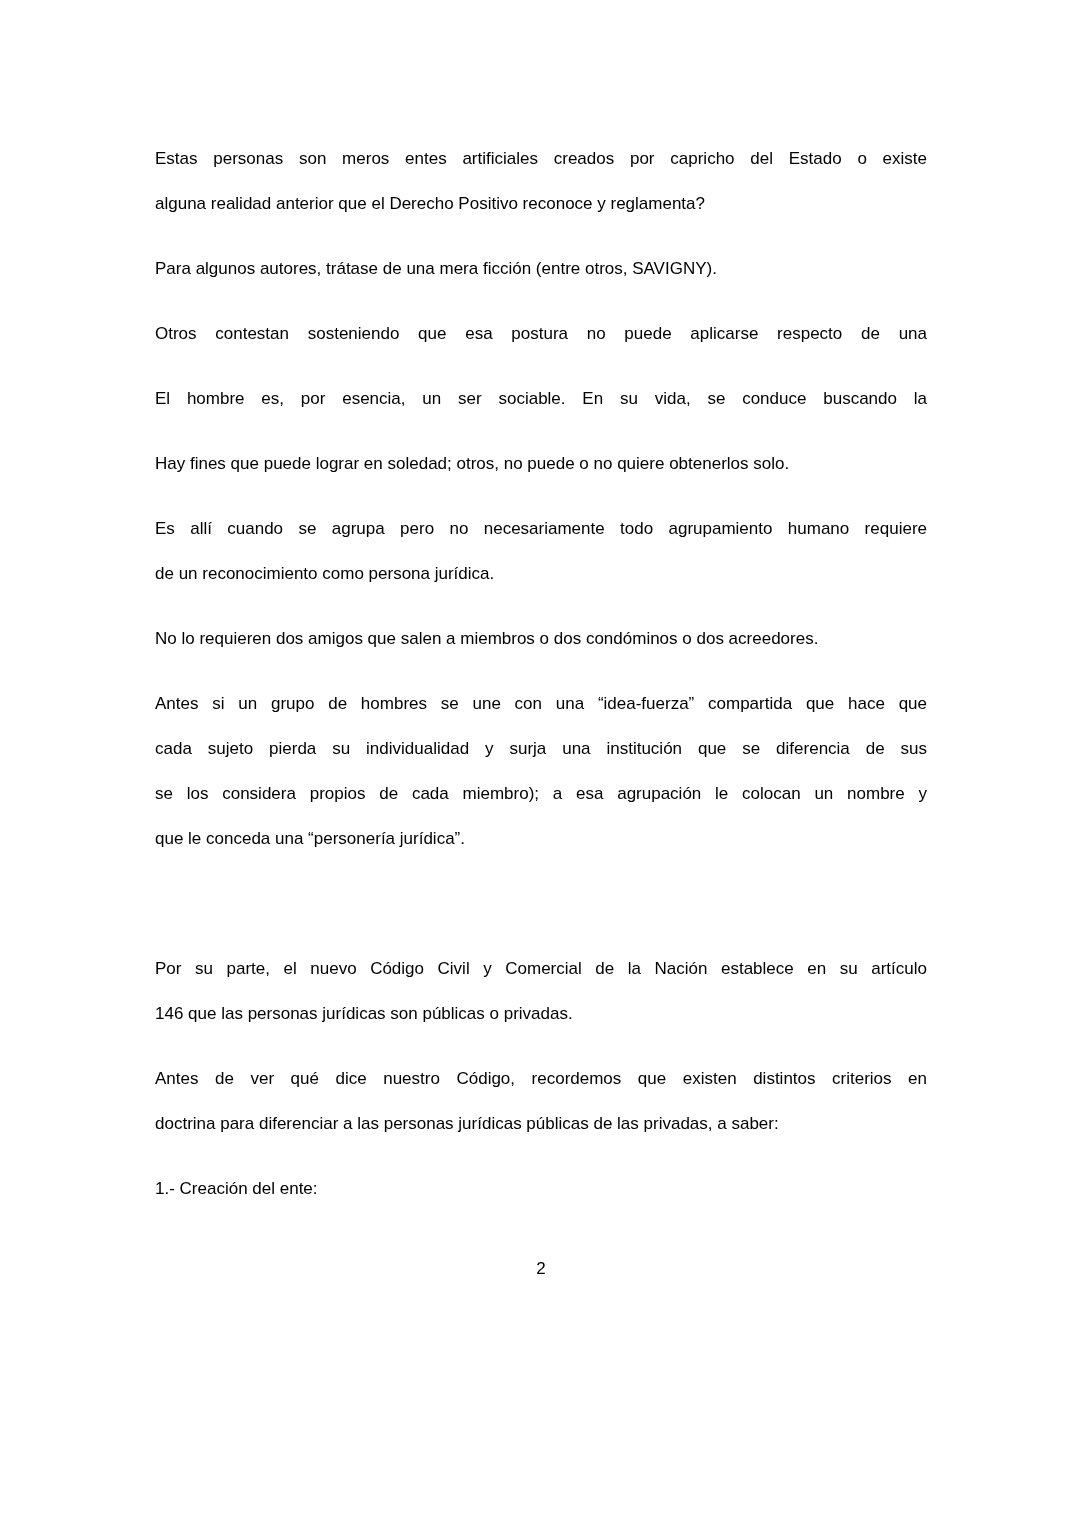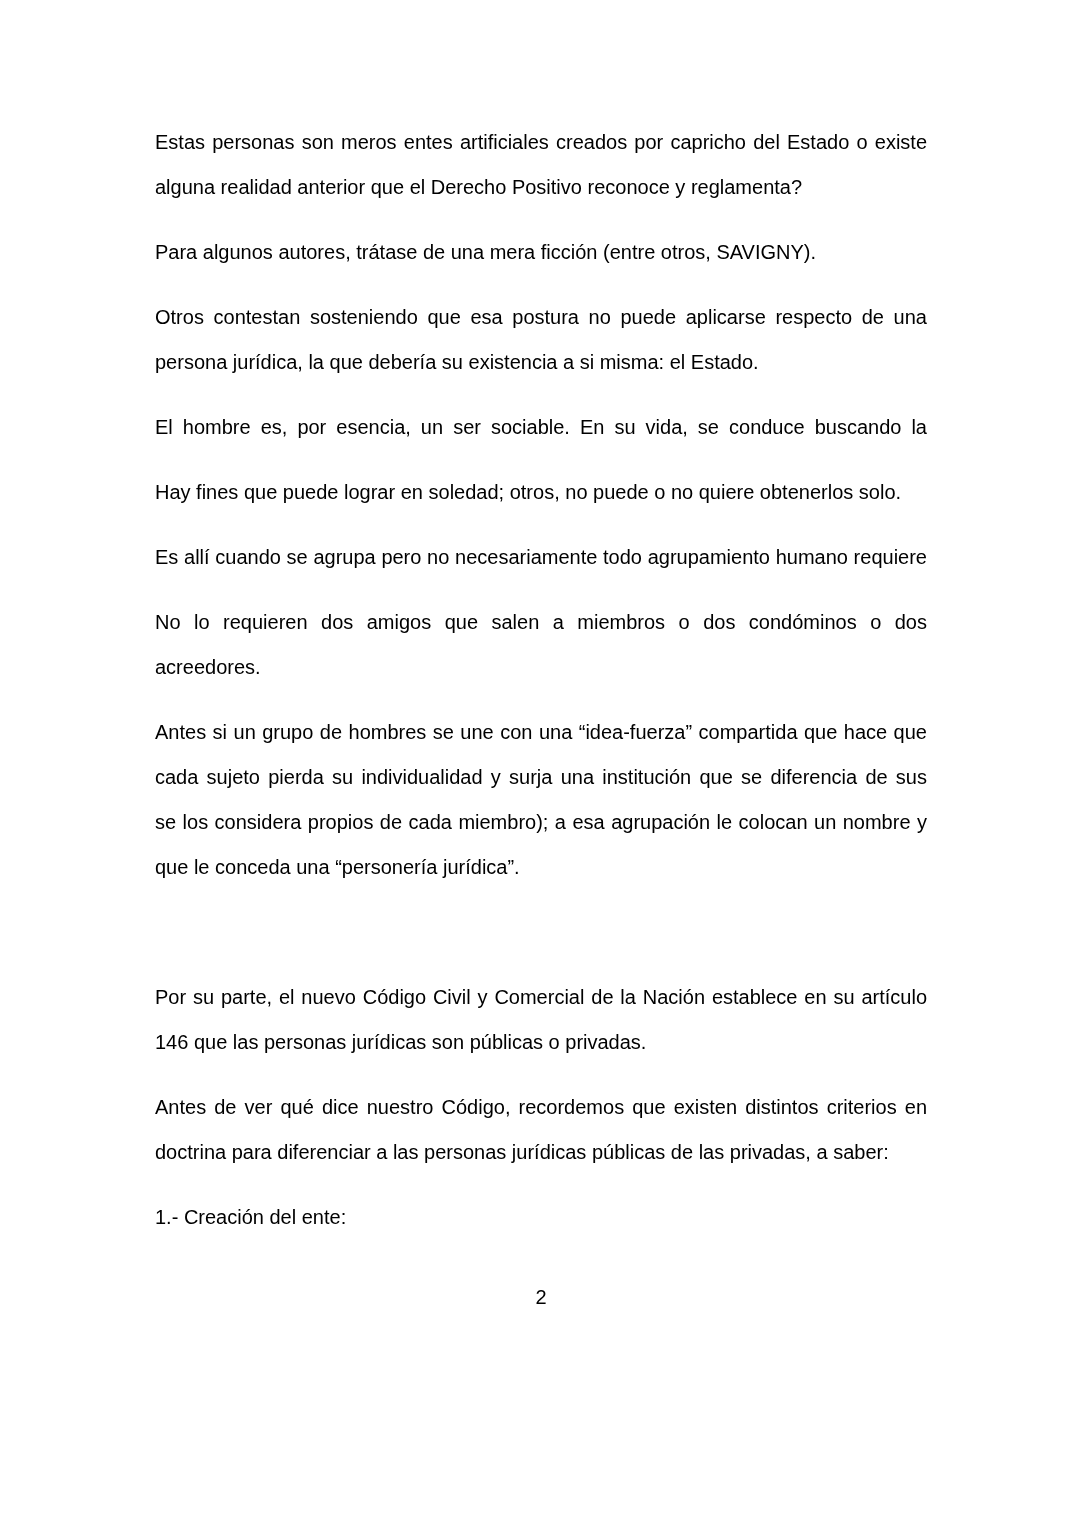--- a/index.html
+++ b/index.html
@@ -11,24 +11,24 @@
     position: relative;
     width: 1080px;
     height: 1528px;
     background: #ffffff;
     overflow: hidden;
     font-family: "Liberation Sans", "DejaVu Sans", sans-serif;
     color: #000000;
   }
   .content {
     position: absolute;
-    top: 120px;
+    top: 136px;
     left: 155px;
     width: 772px;
-    font-size: 20px;
+    font-size: 17px;
     line-height: 45px;
   }
   .para {
     margin: 0 0 20px 0;
   }
   .line {
     text-align: justify;
     text-align-last: justify;
     min-height: 45px;
     white-space: normal;
@@ -52,30 +52,30 @@
     <div id="paragraphs">
         <div class="para">
           <div class="line">Estas personas son meros entes artificiales creados por capricho del Estado o existe</div>
           <div class="line last">alguna realidad anterior que el Derecho Positivo reconoce y reglamenta?</div>
         </div>
         <div class="para">
           <div class="line last">Para algunos autores, trátase de una mera ficción (entre otros, SAVIGNY).</div>
         </div>
         <div class="para">
           <div class="line">Otros contestan sosteniendo que esa postura no puede aplicarse respecto de una</div>
-          <div class="line last">persona jurídica, la que debería su existencia a si misma: el Estado.</div>
         </div>
         <div class="para">
           <div class="line">El hombre es, por esencia, un ser sociable. En su vida, se conduce buscando la</div>
         </div>
         <div class="para">
           <div class="line last">Hay fines que puede lograr en soledad; otros, no puede o no quiere obtenerlos solo.</div>
         </div>
         <div class="para">
           <div class="line">Es allí cuando se agrupa pero no necesariamente todo agrupamiento humano requiere</div>
+          <div class="line last">de un reconocimiento como persona jurídica.</div>
         </div>
         <div class="para">
           <div class="line last">No lo requieren dos amigos que salen a miembros o dos condóminos o dos acreedores.</div>
         </div>
         <div class="para">
           <div class="line">Antes si un grupo de hombres se une con una “idea-fuerza” compartida que hace que</div>
           <div class="line">cada sujeto pierda su individualidad y surja una institución que se diferencia de sus</div>
           <div class="line">se los considera propios de cada miembro); a esa agrupación le colocan un nombre y</div>
           <div class="line last">que le conceda una “personería jurídica”.</div>
         </div>

